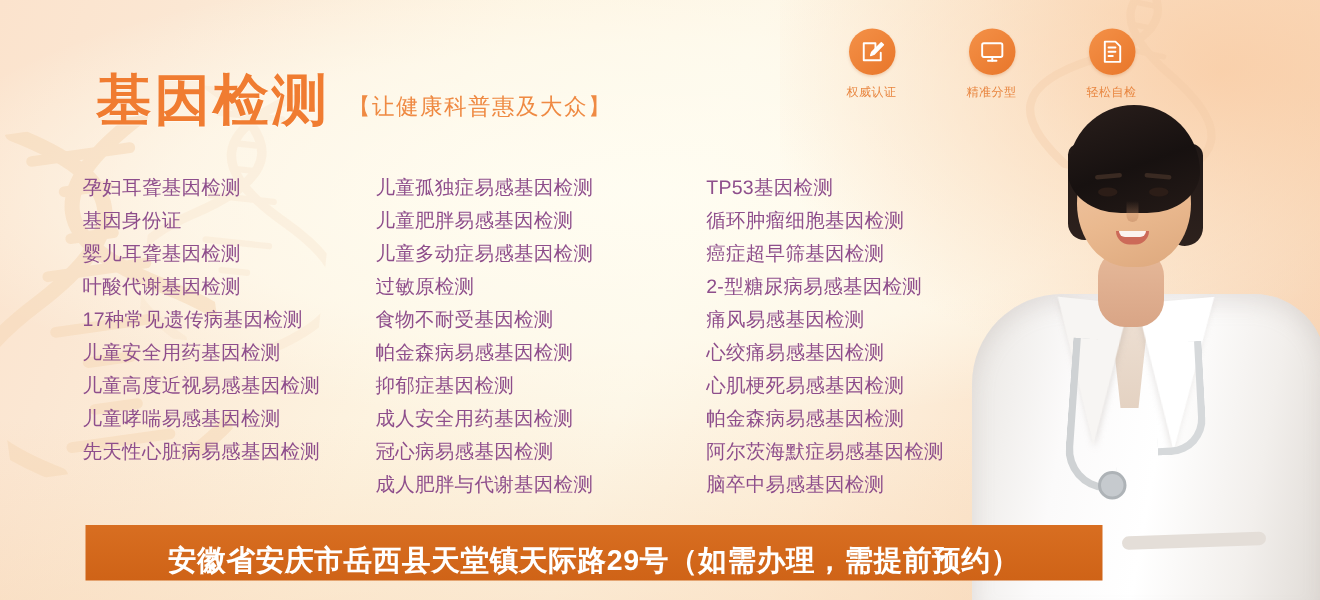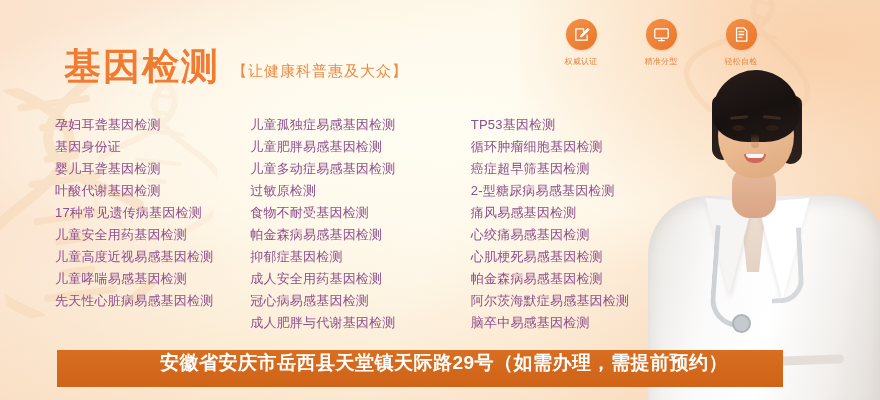--- a/index.html
+++ b/index.html
@@ -68,21 +68,21 @@
   .col-3{width:200px;margin-left:40px;}
   .item{
     font-size:13px;color:#8e4e8c;line-height:22px;height:22px;white-space:nowrap;
     letter-spacing:.2px;
   }
 
   
   .address-bar{
     position:absolute;left:57px;top:350px;width:678px;height:37px;
     background:linear-gradient(180deg,#d86e21 0%,#cf6317 100%);
-    display:flex;align-items:flex-start;justify-content:center;padding-left:48px;
+    display:flex;align-items:flex-end;justify-content:center;
   }
   .address-text{
     color:#ffffff;font-size:19px;font-weight:bold;letter-spacing:.5px;white-space:nowrap;
   }
 
   
   .doctor{position:absolute;right:0;top:0;width:260px;height:400px;overflow:hidden;}
   .d-coat{
     position:absolute;left:28px;top:196px;width:236px;height:210px;
     background:linear-gradient(100deg,#e9e6e2 0%,#fbfafa 28%,#ffffff 52%,#f2efec 78%,#dfdad5 100%);

